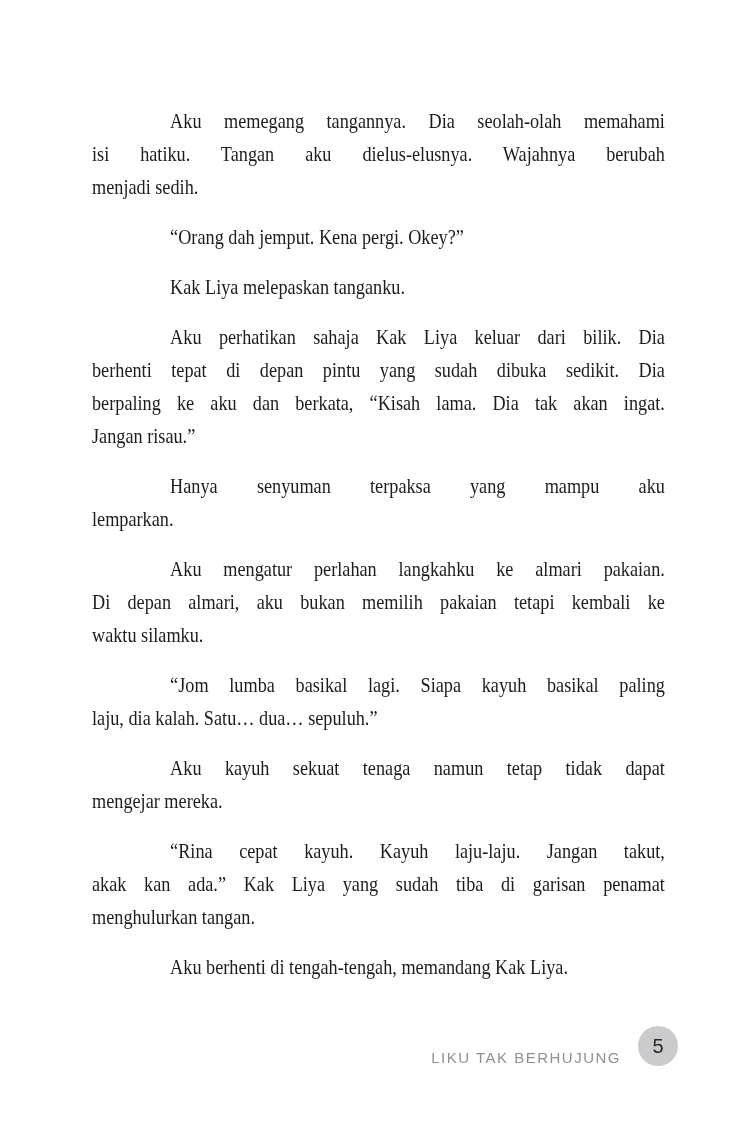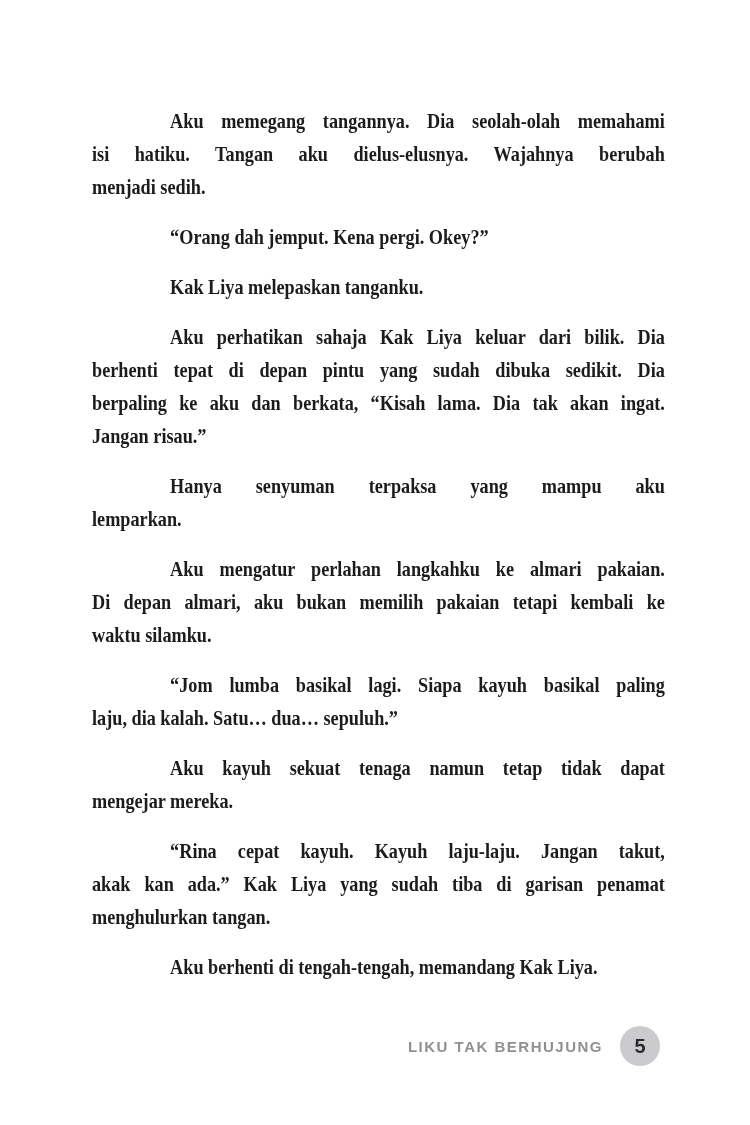--- a/index.html
+++ b/index.html
@@ -7,21 +7,20 @@
     padding: 0;
     background: #ffffff;
   }
   .page {
     position: relative;
     width: 750px;
     height: 1125px;
     background: var(--page-bg, #ffffff);
     overflow: hidden;
     font-family: "Liberation Serif", serif;
-    font-weight: bold;
   }
   .body-text {
     position: absolute;
     left: 92px;
     top: 105px;
     width: 660px;
     transform: scaleX(0.868);
     transform-origin: 0 0;
     font-size: 21px;
     line-height: 33px;
@@ -38,24 +37,24 @@
     white-space: normal;
     text-align: justify;
     text-align-last: justify;
   }
   .line.indent {
     padding-left: 90px;
   }
   .footer {
     position: absolute;
     top: 1026px;
-    right: 90px;
+    right: 72px;
     height: 40px;
     display: flex;
-    align-items: center;
+    align-items: flex-end;
     gap: 17px;
   }
   .running-title {
     font-family: "Liberation Sans", sans-serif;
     font-size: 15px;
     letter-spacing: 1.5px;
     color: var(--running-title-color, #909093);
     white-space: nowrap;
   }
   .page-number-badge {

